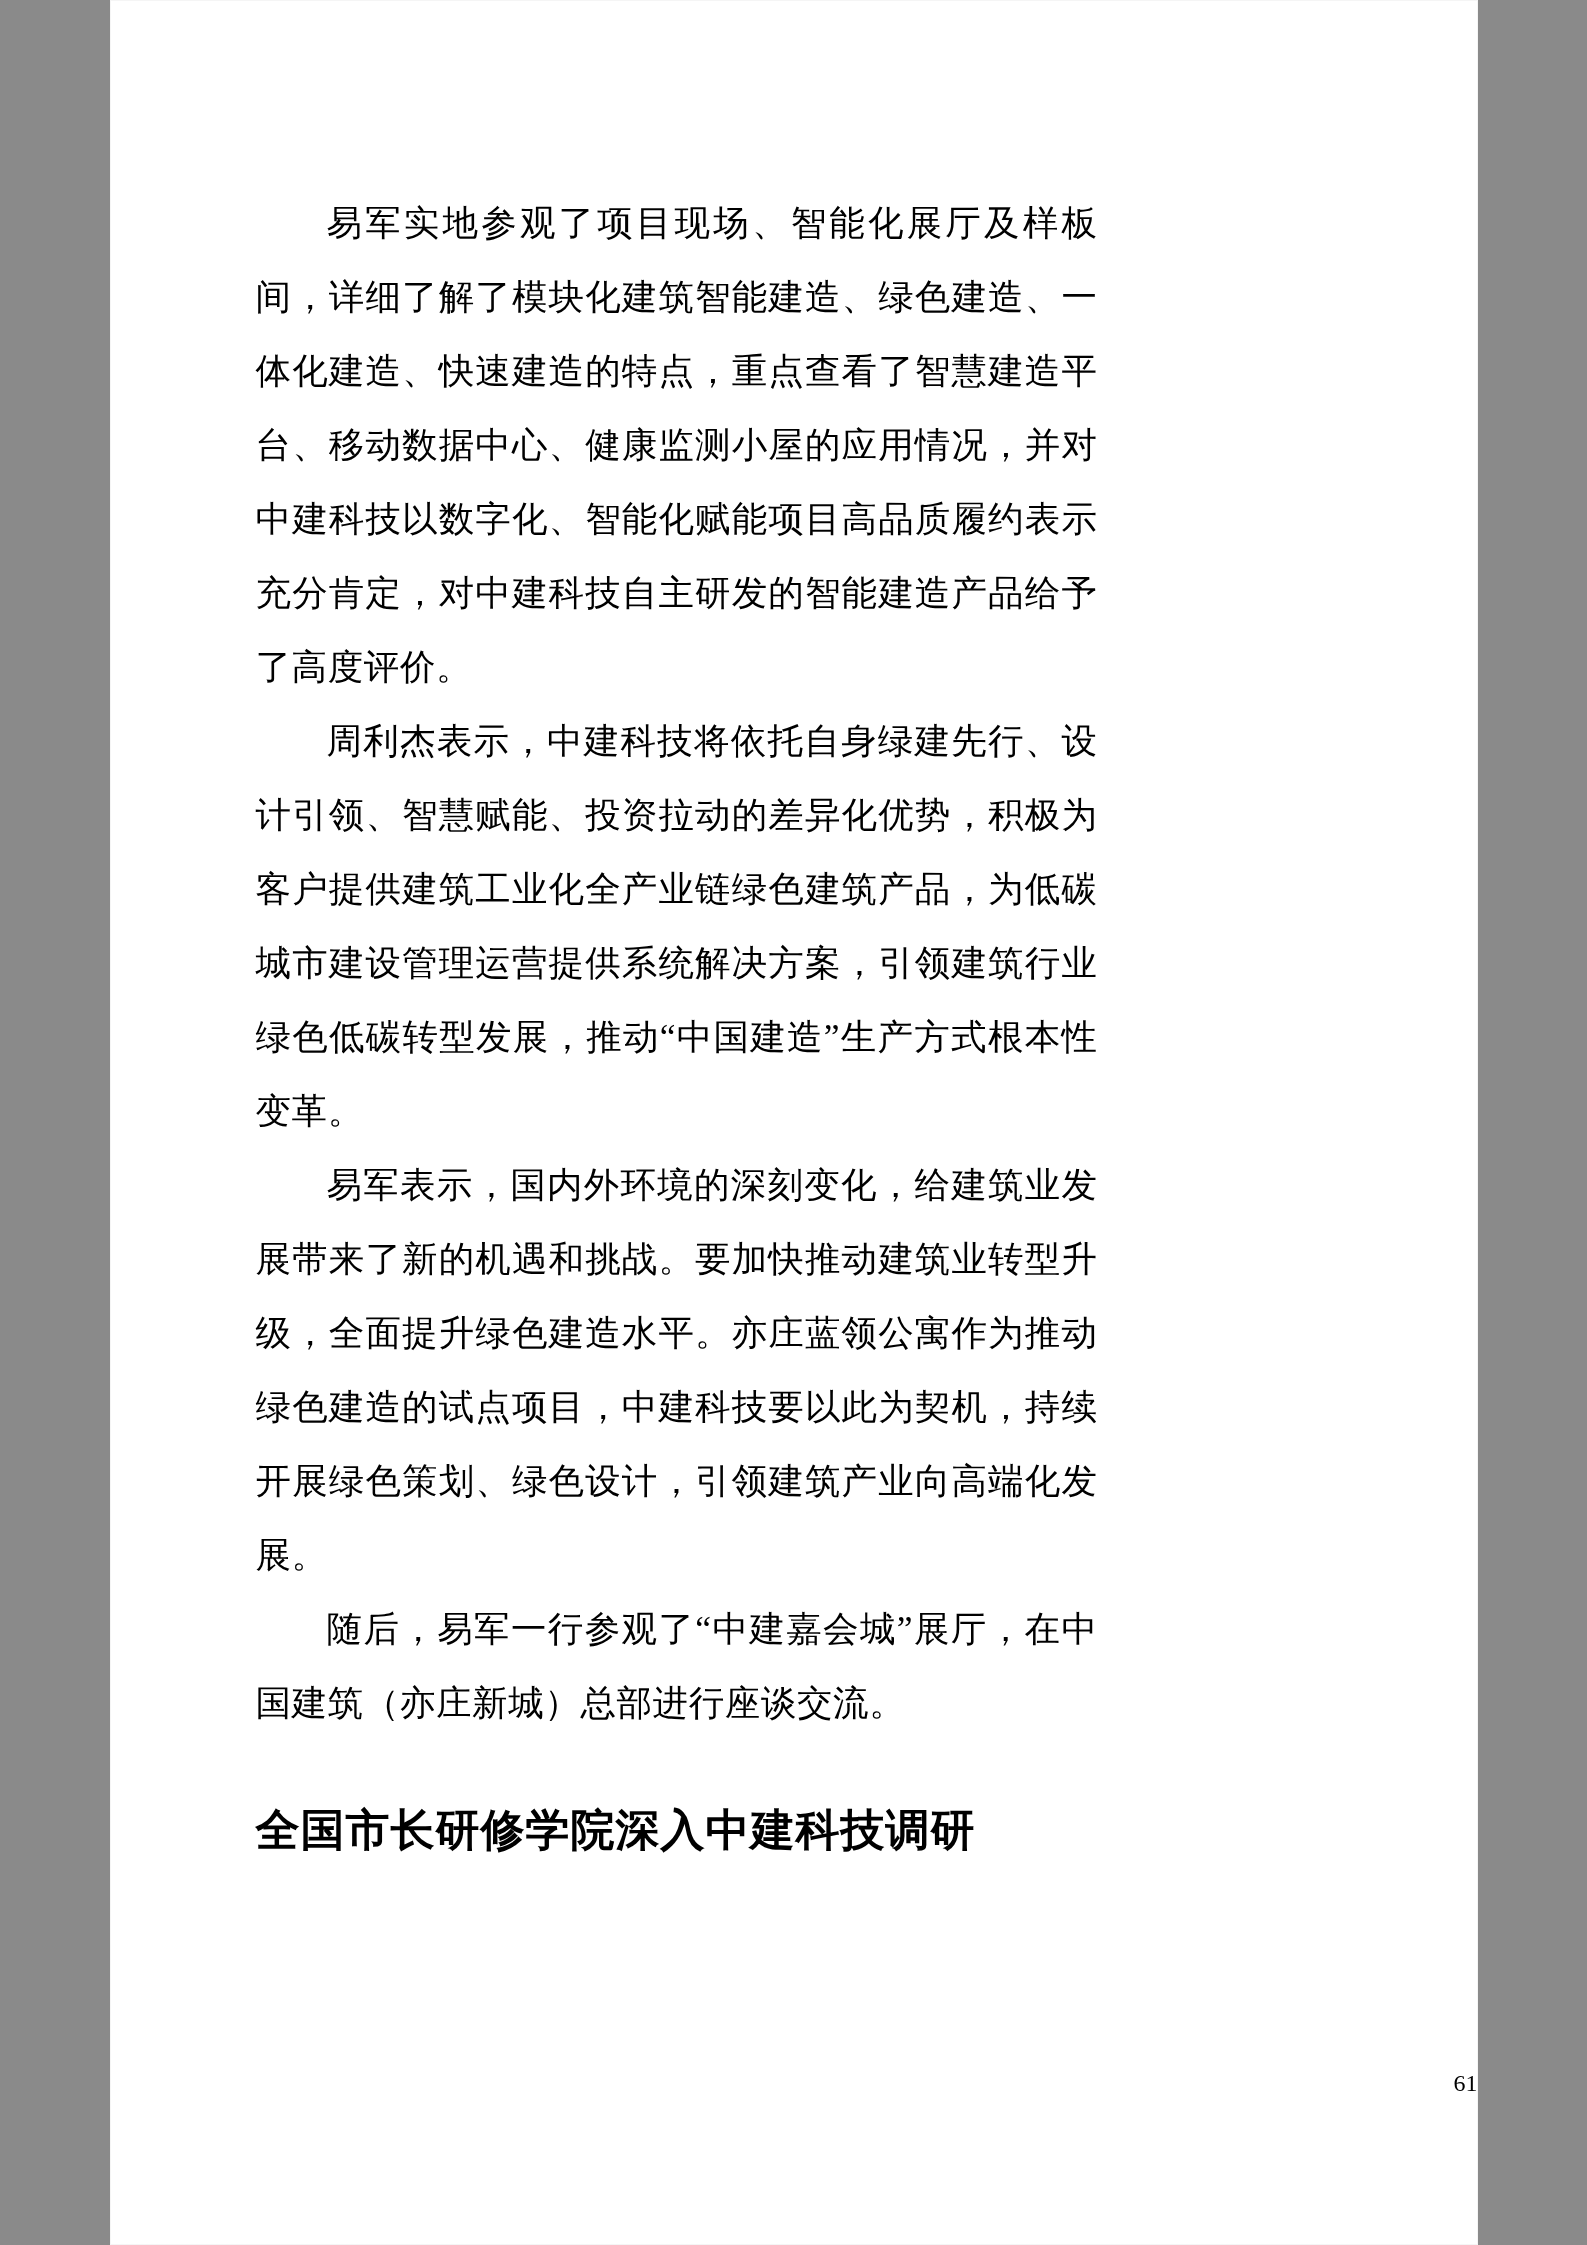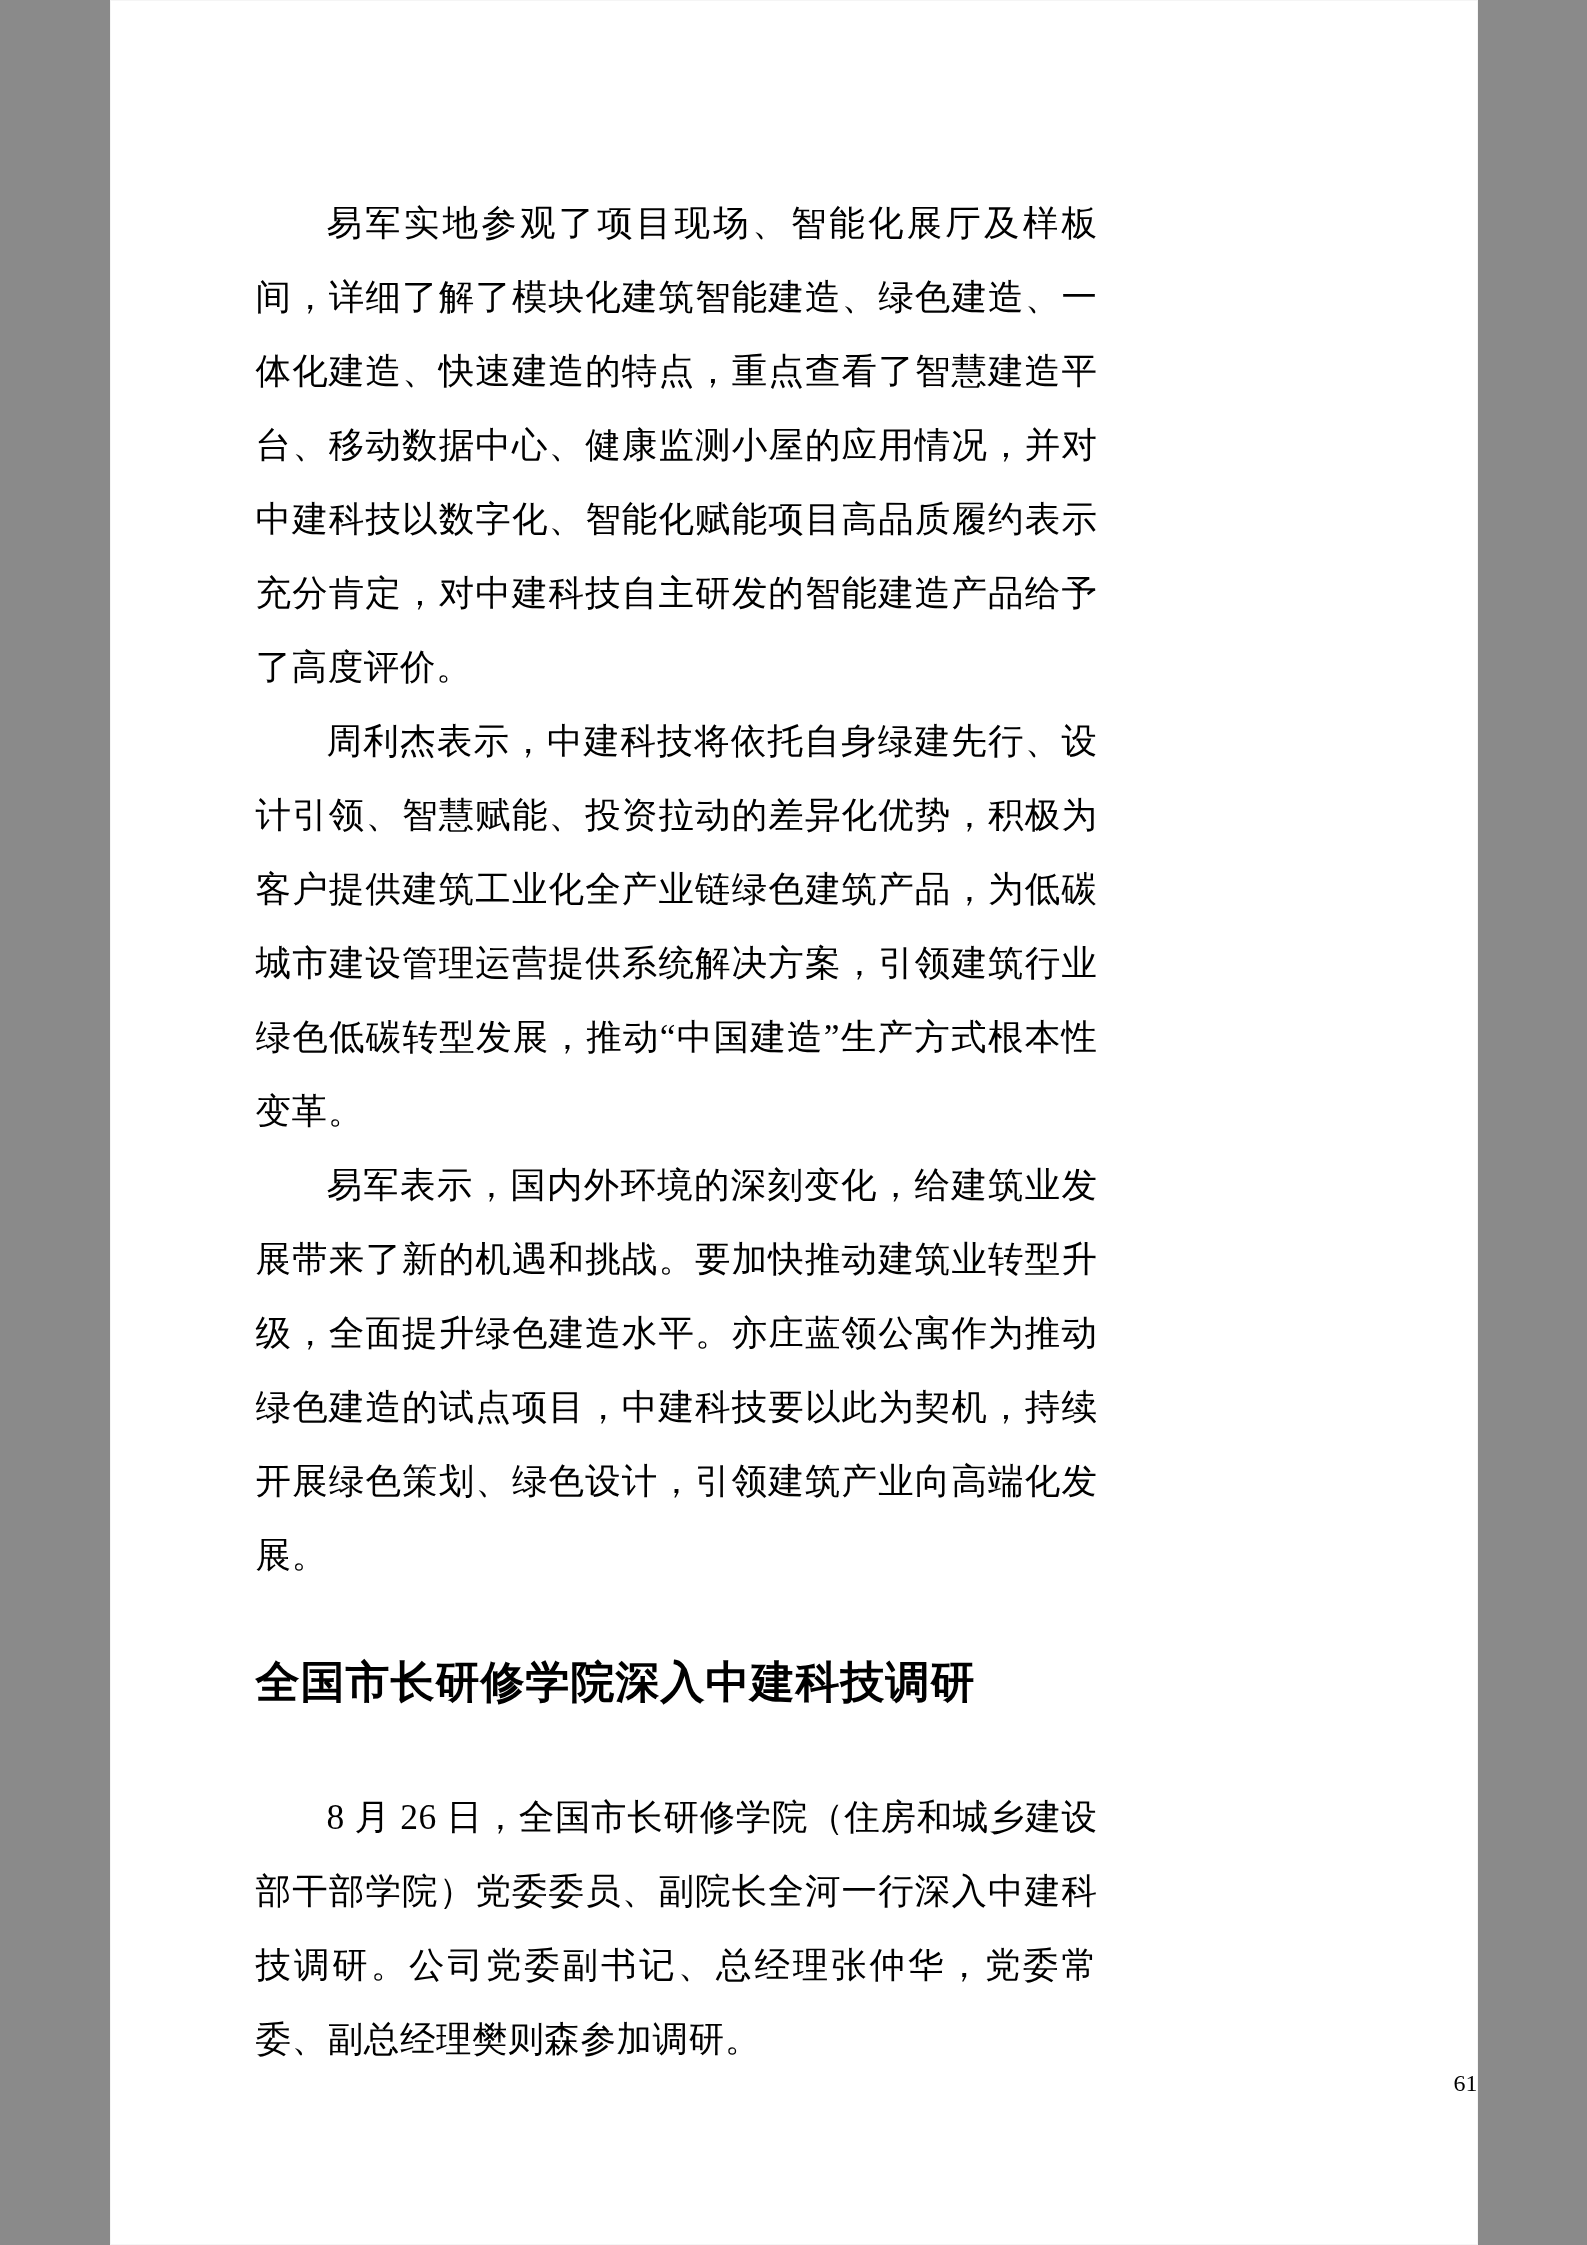--- a/index.html
+++ b/index.html
@@ -81,23 +81,23 @@
   <div class="page-edge"></div>
 
   <div class="content">
 
     <p class="para">易军实地参观了项目现场、智能化展厅及样板间，详细了解了模块化建筑智能建造、绿色建造、一体化建造、快速建造的特点，重点查看了智慧建造平台、移动数据中心、健康监测小屋的应用情况，并对中建科技以数字化、智能化赋能项目高品质履约表示充分肯定，对中建科技自主研发的智能建造产品给予了高度评价。</p>
 
     <p class="para">周利杰表示，中建科技将依托自身绿建先行、设计引领、智慧赋能、投资拉动的差异化优势，积极为客户提供建筑工业化全产业链绿色建筑产品，为低碳城市建设管理运营提供系统解决方案，引领建筑行业绿色低碳转型发展，推动“中国建造”生产方式根本性变革。</p>
 
     <p class="para">易军表示，国内外环境的深刻变化，给建筑业发展带来了新的机遇和挑战。要加快推动建筑业转型升级，全面提升绿色建造水平。亦庄蓝领公寓作为推动绿色建造的试点项目，中建科技要以此为契机，持续开展绿色策划、绿色设计，引领建筑产业向高端化发展。</p>
 
+    <p class="para">随后，易军一行参观了“中建嘉会城”展厅，在中国建筑（亦庄新城）总部进行座谈交流。</p>
 
     <h2 class="heading">全国市长研修学院深入中建科技调研</h2>
 
     <div class="after-heading-gap"></div>
 
-    <p class="para">8 月 26 日，全国市长研修学院（住房和城乡建设部干部学院）党委委员、副院长全河一行深入中建科技调研。公司党委副书记、总经理张仲华，党委常委、副总经理樊则森参加调研。</p>
 
   </div>
 
   <div class="page-number">61</div>
 </div>
 
 </body></html>

